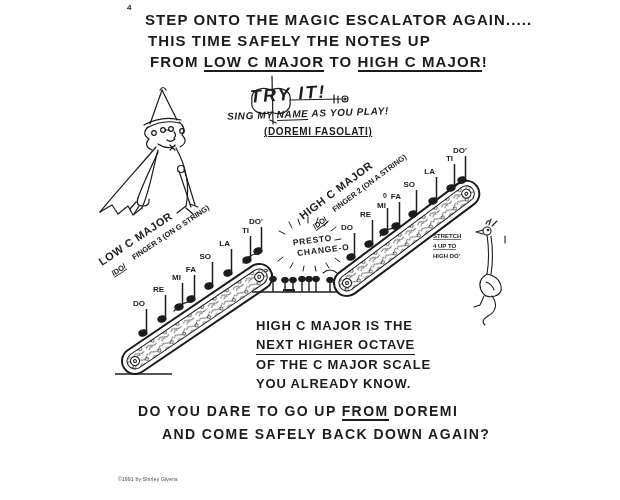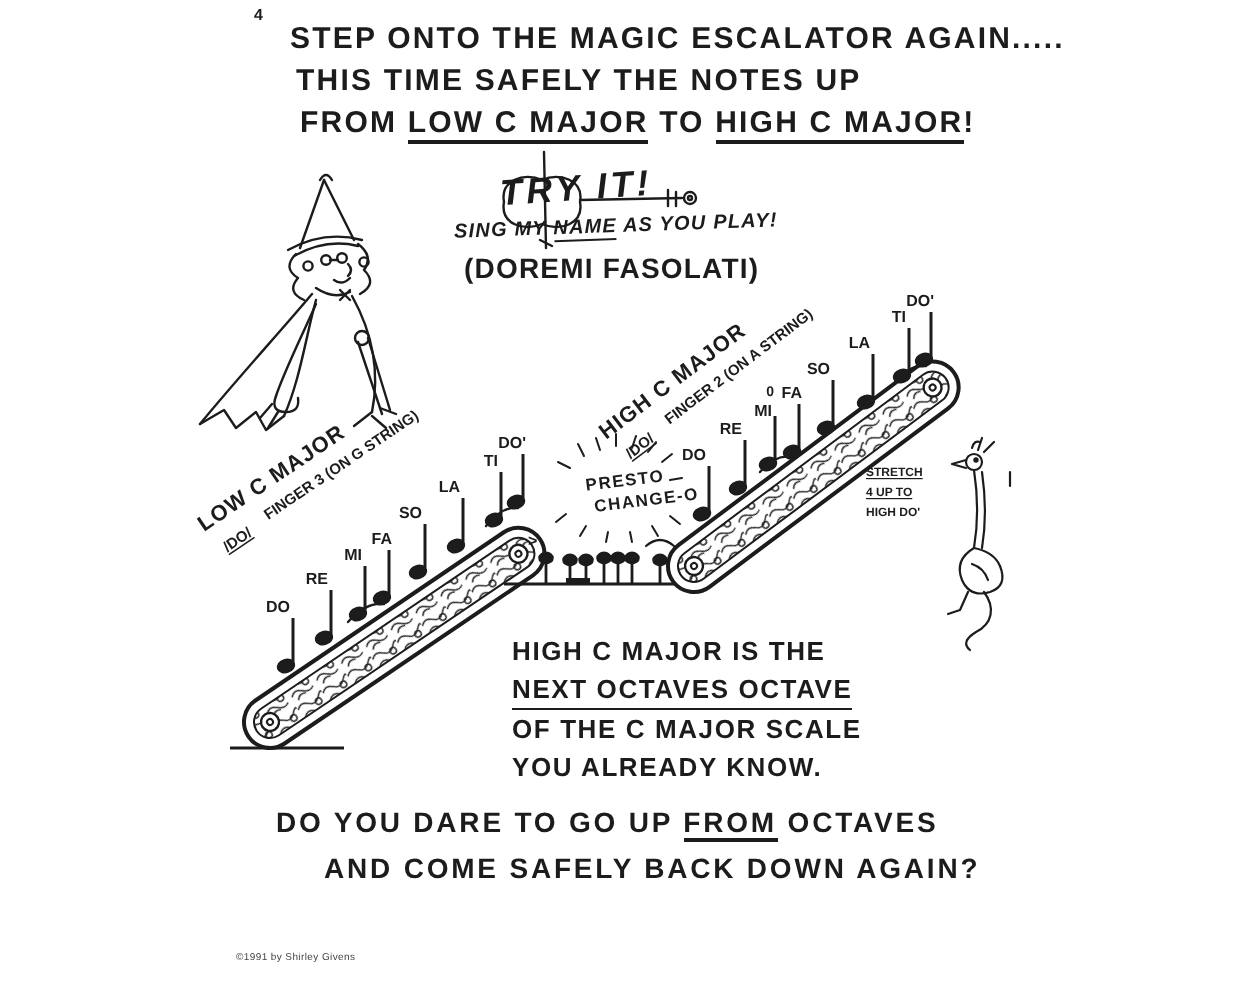--- a/index.html
+++ b/index.html
@@ -8,21 +8,21 @@
   .abs{position:absolute;}
   
   .page-num{left:127px;top:3px;font-size:8px;font-weight:bold;}
   .header{left:145px;top:9px;font-size:15px;font-weight:bold;letter-spacing:1.1px;line-height:21px;white-space:nowrap;}
   .header .l2{padding-left:3px;}
   .header .l3{padding-left:5px;}
   .u{border-bottom:2px solid #1c1c1c;padding-bottom:0px;}
   
   .tryit{left:250px;top:84px;font-size:18px;font-weight:bold;font-style:italic;letter-spacing:2px;transform:rotate(-4deg);}
   .sing{left:227px;top:108px;font-size:10px;font-weight:bold;font-style:italic;letter-spacing:0.6px;transform:rotate(-2deg);white-space:nowrap;}
-  .syll{left:232px;top:126px;font-size:14px;font-weight:bold;letter-spacing:0.6px;}
+  .syll{left:264px;top:126px;font-size:10px;font-weight:bold;letter-spacing:0.6px;text-decoration:underline;}
   
   .explain{left:256px;top:316px;font-size:13px;font-weight:bold;letter-spacing:0.8px;line-height:19px;white-space:nowrap;}
   .explain .u{display:inline-block;border-bottom:1.5px solid #1c1c1c;}
   
   .question{left:138px;top:400px;font-size:14px;font-weight:bold;letter-spacing:1.4px;line-height:23px;white-space:nowrap;}
   .question .l2{padding-left:24px;}
   
   .copyright{left:118px;top:476px;font-size:5px;color:#444;letter-spacing:0.2px;}
   
   svg text{font-family:"Liberation Sans",sans-serif;fill:#1c1c1c;}
@@ -310,28 +310,28 @@
   <div class="abs tryit">TRY IT!</div>
   <div class="abs sing">
     <span>SING MY</span>
     <span class="u" style="border-bottom-width:1.5px">NAME</span>
     <span>AS YOU PLAY!</span>
   </div>
   <div class="abs syll">(DOREMI FASOLATI)</div>
 
   <div class="abs explain">
     <div>HIGH C MAJOR IS THE</div>
-    <div><span class="u">NEXT OCTAVES OCTAVE</span></div>
+    <div><span class="u">NEXT HIGHER OCTAVE</span></div>
     <div>OF THE C MAJOR SCALE</div>
     <div>YOU ALREADY KNOW.</div>
   </div>
 
   <div class="abs question">
     <div class="l1">
       <span>DO YOU DARE TO GO UP</span>
       <span class="u">FROM</span>
-      <span>OCTAVES</span>
+      <span>DOREMI</span>
     </div>
     <div class="l2">AND COME SAFELY BACK DOWN AGAIN?</div>
   </div>
 
   <div class="abs copyright">©1991 by Shirley Givens</div>
 </div>
 
 </body></html>

